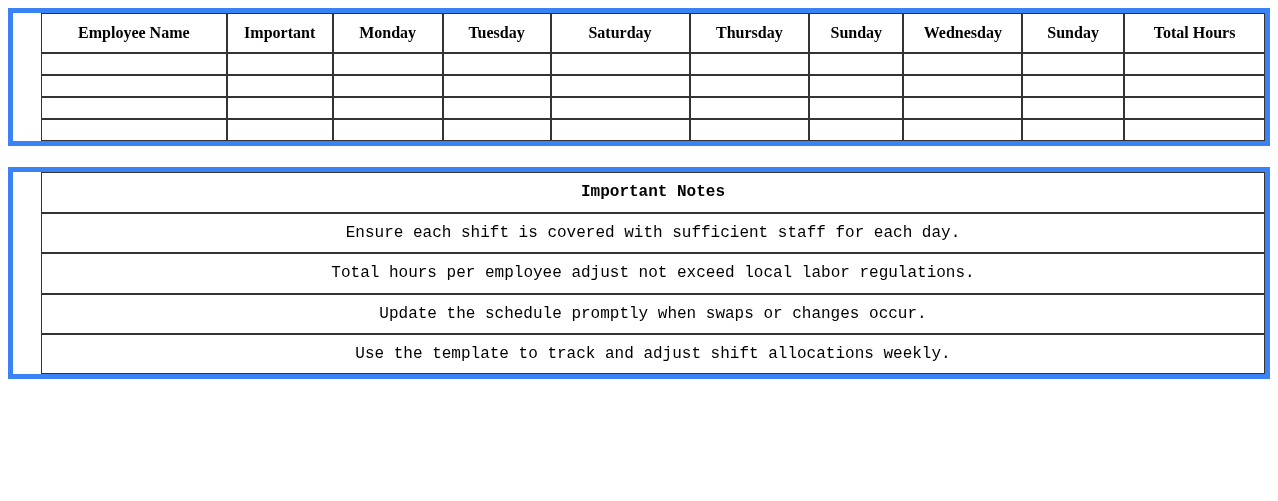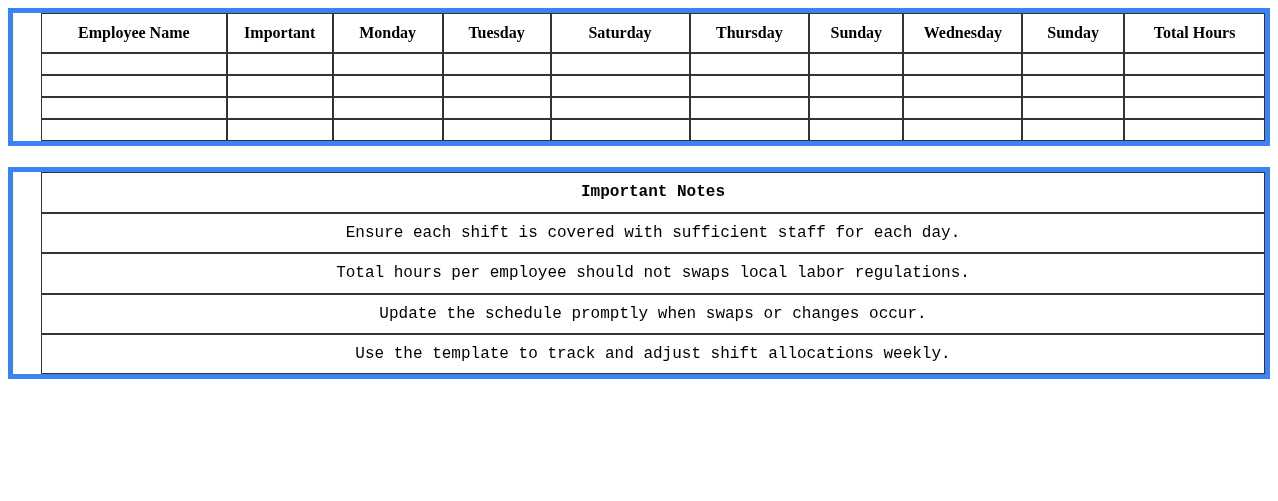--- a/index.html
+++ b/index.html
@@ -140,21 +140,21 @@
   <thead>
     <tr>
       <th>Important Notes</th>
     </tr>
   </thead>
   <tbody>
     <tr>
       <td>Ensure each shift is covered with sufficient staff for each day.</td>
     </tr>
     <tr>
-      <td>Total hours per employee should not swaps local labor regulations.</td>
+      <td>Total hours per employee adjust not exceed local labor regulations.</td>
     </tr>
     <tr>
       <td>Update the schedule promptly when swaps or changes occur.</td>
     </tr>
     <tr>
       <td>Use the template to track and adjust shift allocations weekly.</td>
     </tr>
   </tbody>
 </table>
 

